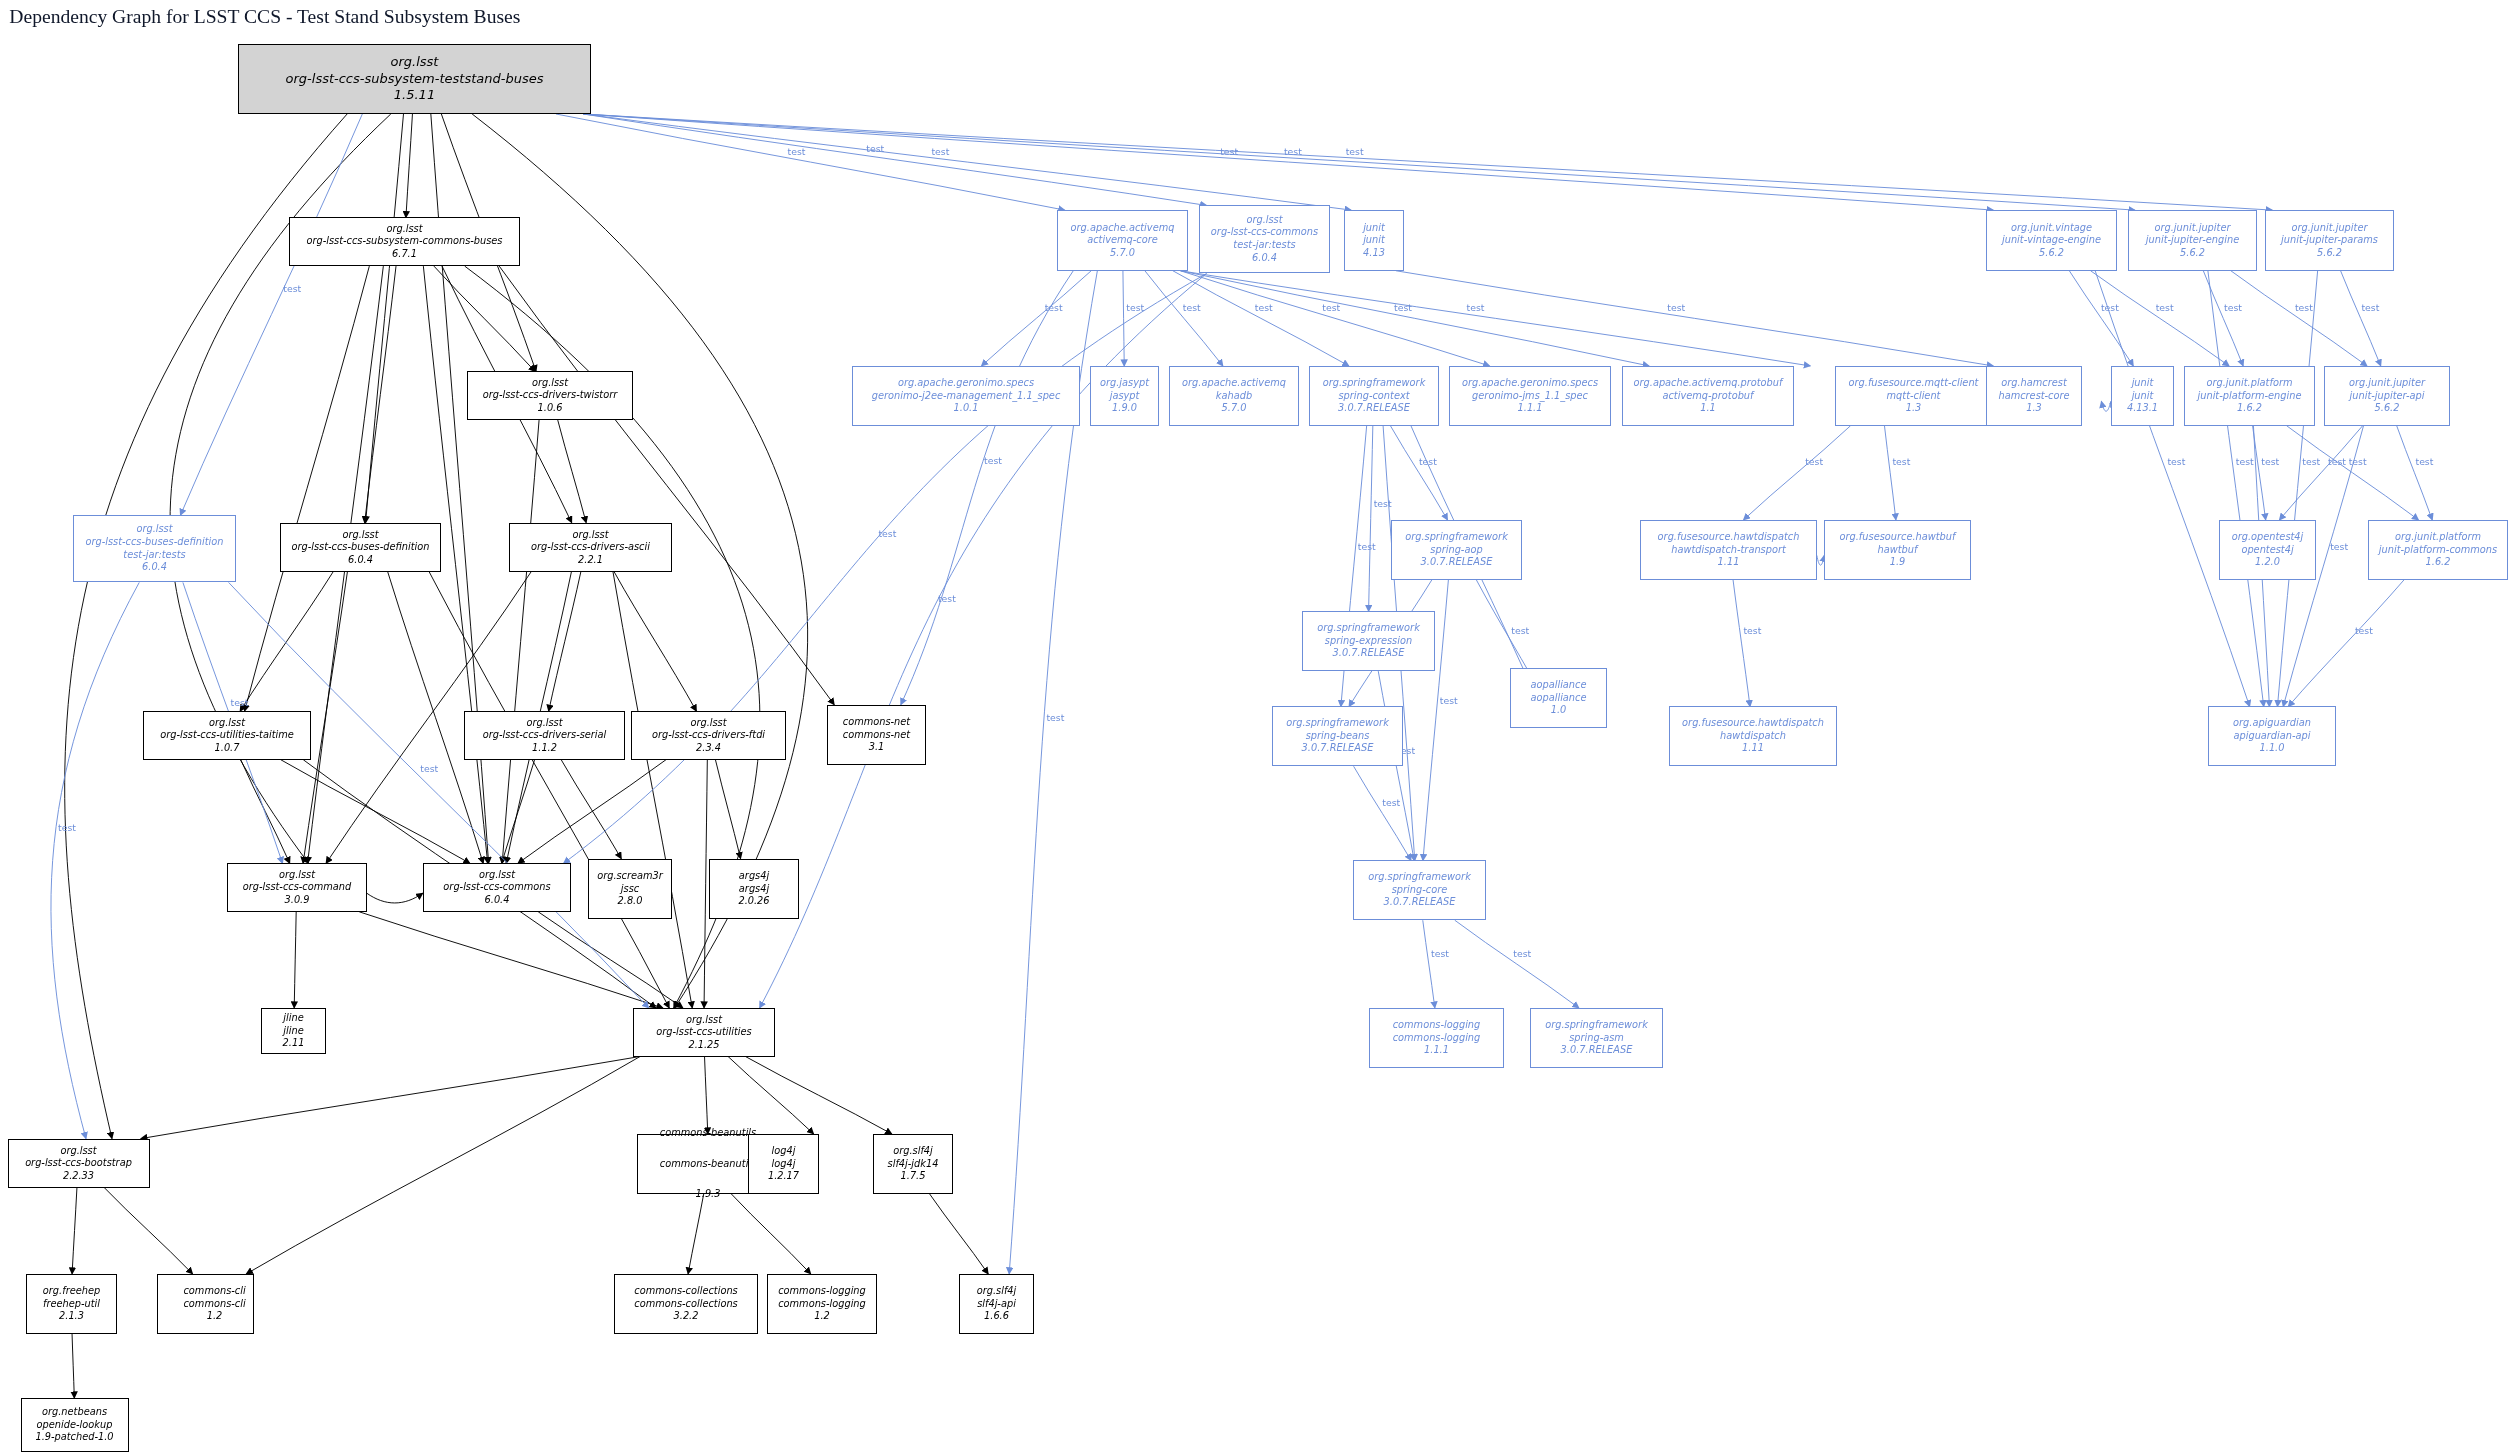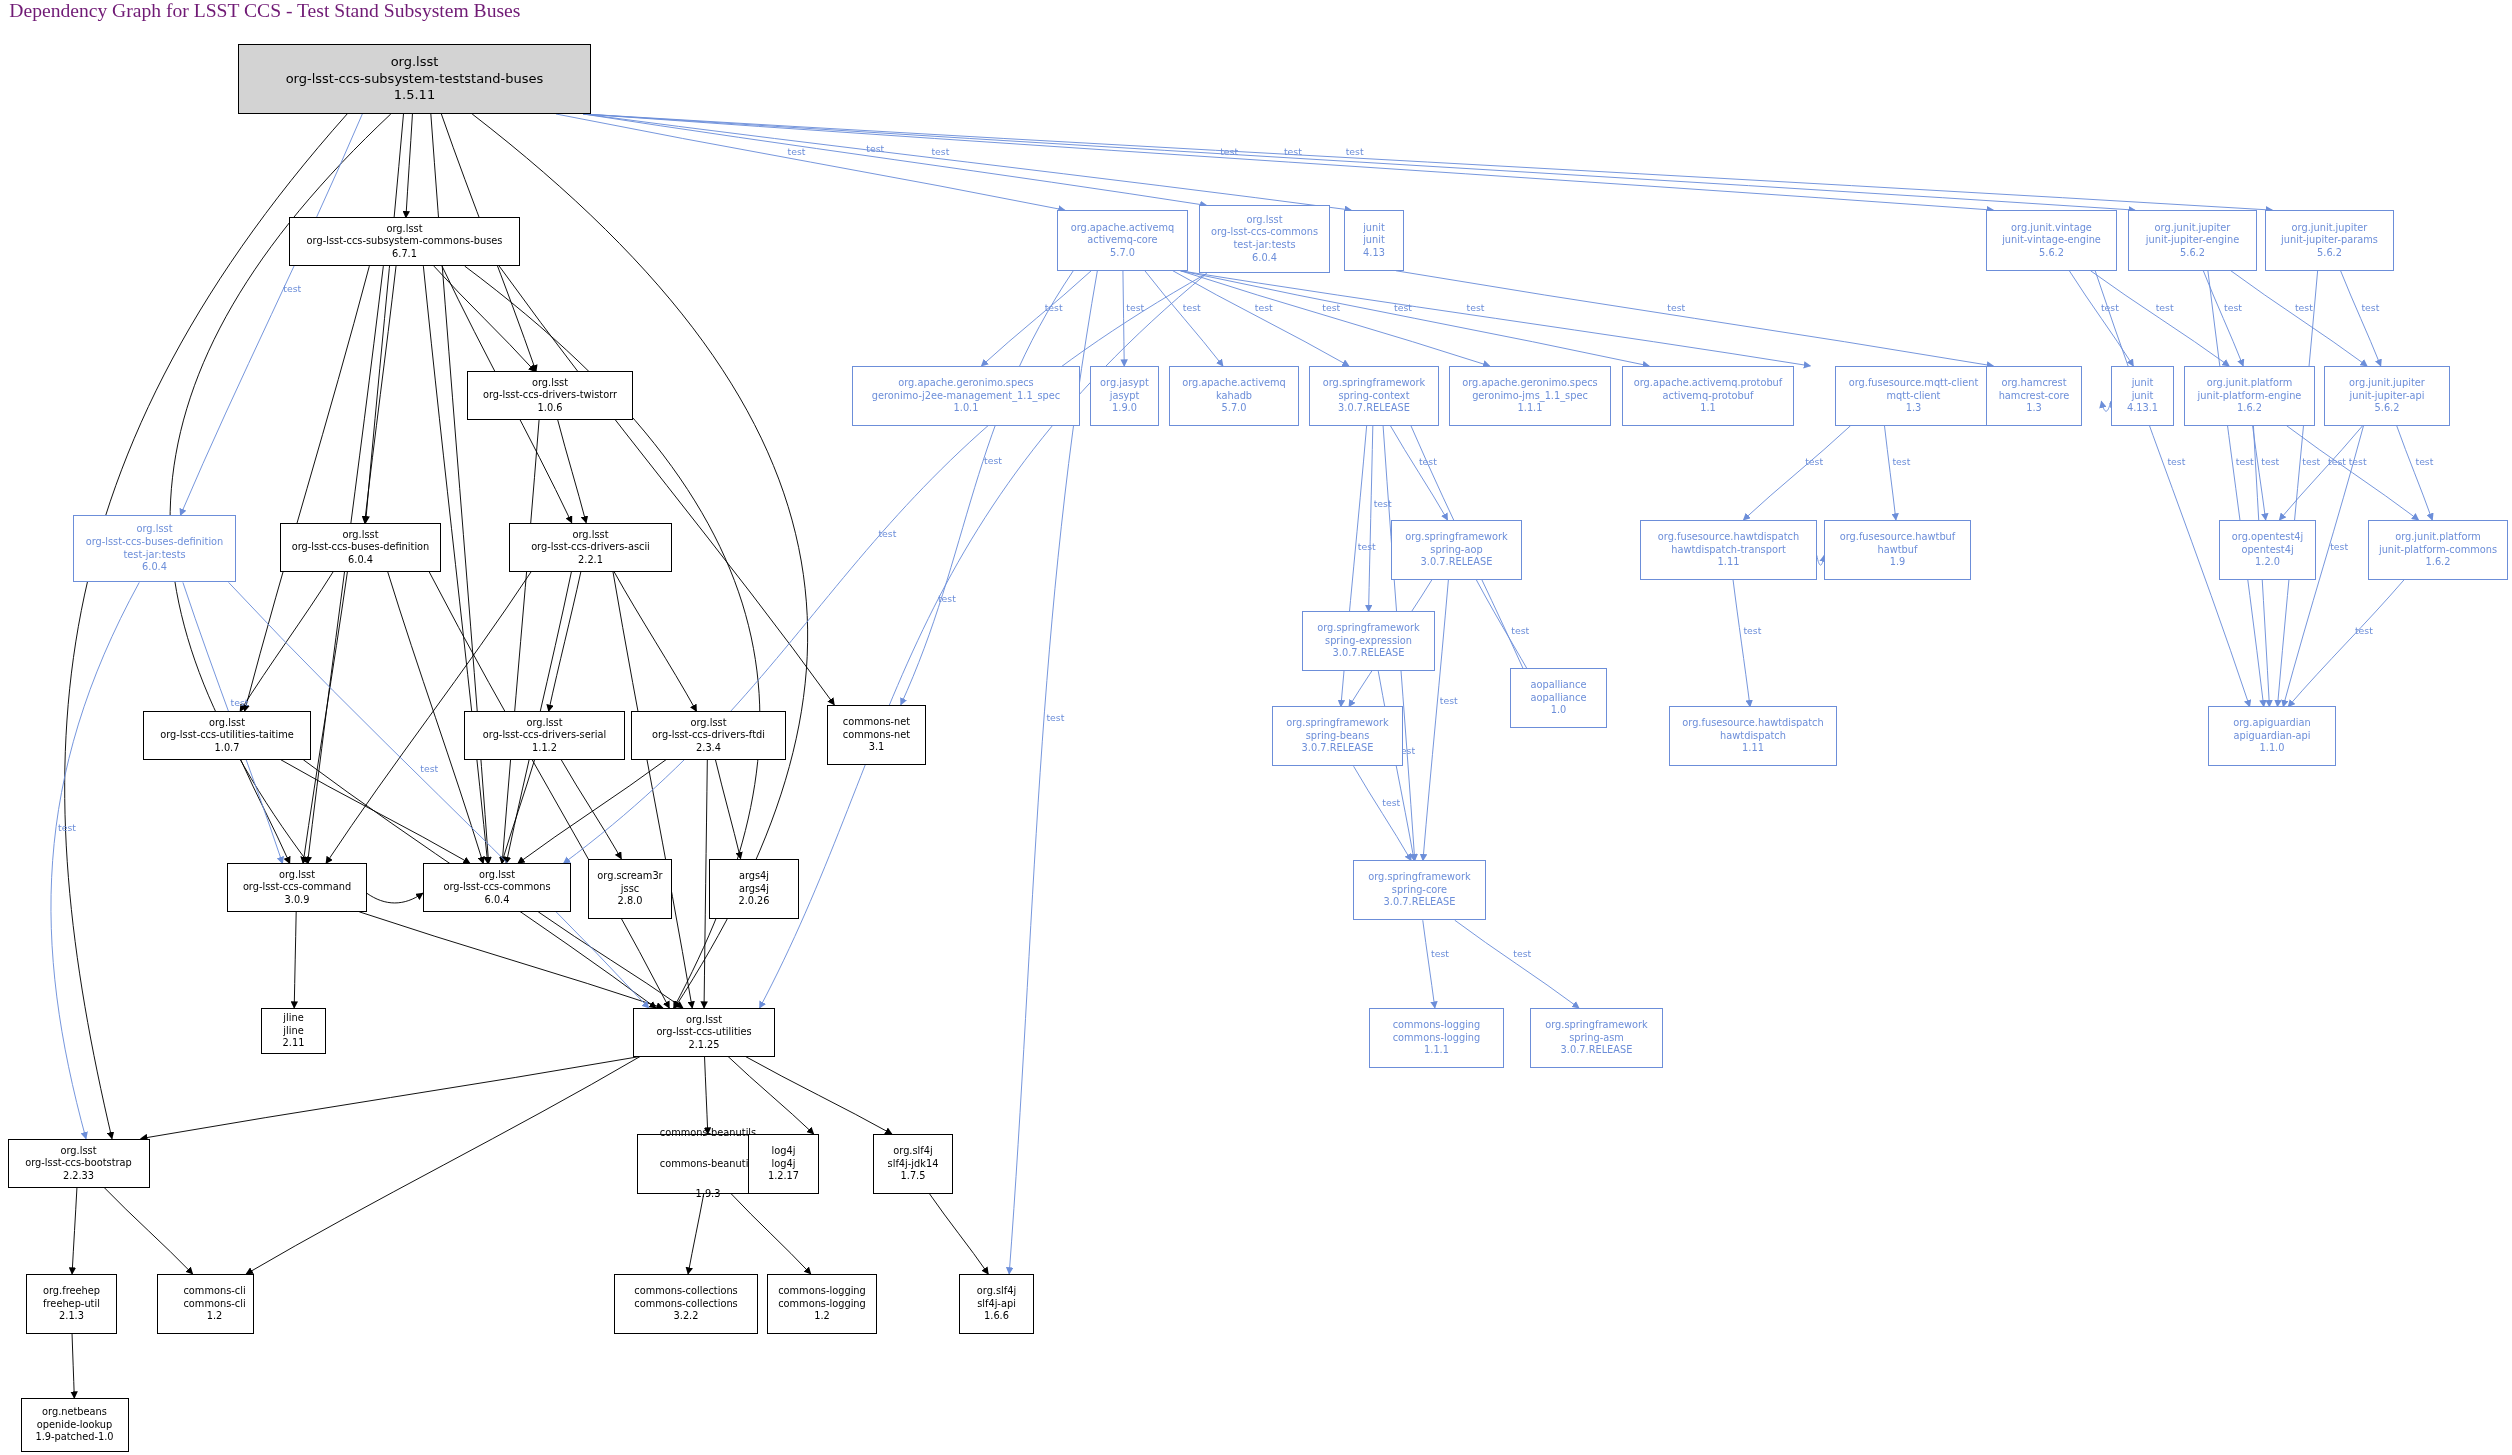--- a/index.html
+++ b/index.html
@@ -1,25 +1,25 @@
 <!DOCTYPE html>
 <html style="font-size:15px"><head>
 <meta charset="utf-8">
 <style>
   html, body { margin:0; padding:0; background:#ffffff; }
   #canvas { position:relative; width:2512px; height:1456px; background:#fff; overflow:hidden;
             font-family:"DejaVu Sans", sans-serif; }
-  .graph-title { position:absolute; left:9.3px; top:0; font-family:"Liberation Serif", serif;
-                 font-size:19.6px; color:#701a75; white-space:nowrap; }
+  .graph-title { position:absolute; left:9.3px; top:6px; font-family:"Liberation Serif", serif;
+                 font-size:19.6px; color:#0f172a; white-space:nowrap; }
   #edges { position:absolute; left:0; top:0; }
   #nodes { position:absolute; left:0; top:0; }
   .node { position:absolute; box-sizing:border-box; border:0.9px solid #000; background:#fff;
           display:flex; flex-direction:column; justify-content:center; align-items:center;
           text-align:center; font-size:9.8px; line-height:1.28; color:#000; padding:1.9px;
-          white-space:nowrap; }
+          white-space:nowrap;font-style:italic; }
   .node.root { background:#d3d3d3; font-size:13px; }
   .node.test { border-color:#6c8ed9; color:#6c8ed9; }
   .edge-label { font-size:10px; font-family:"DejaVu Sans", sans-serif; }
 </style>
 </head>
 <body>
 
 <div id="canvas">
   <div class="graph-title">Dependency Graph for LSST CCS - Test Stand Subsystem Buses</div>
   <svg id="edges" width="2512" height="1456" xmlns="http://www.w3.org/2000/svg" viewBox="0 0 2692 1560">

